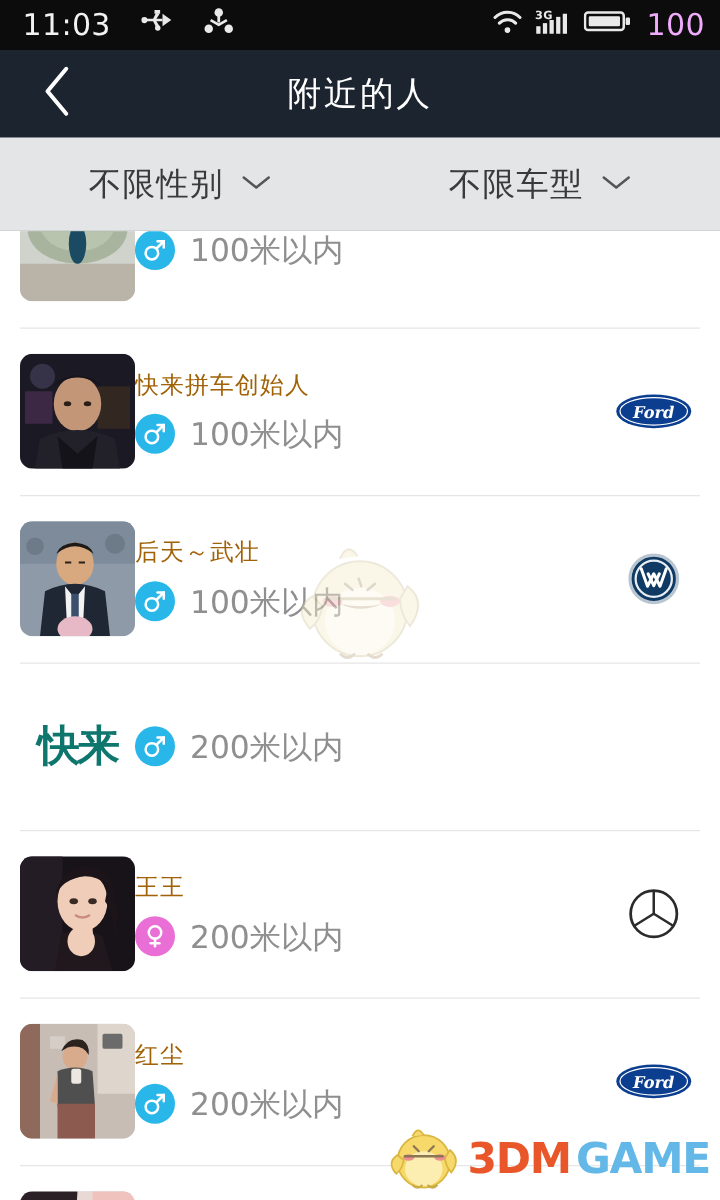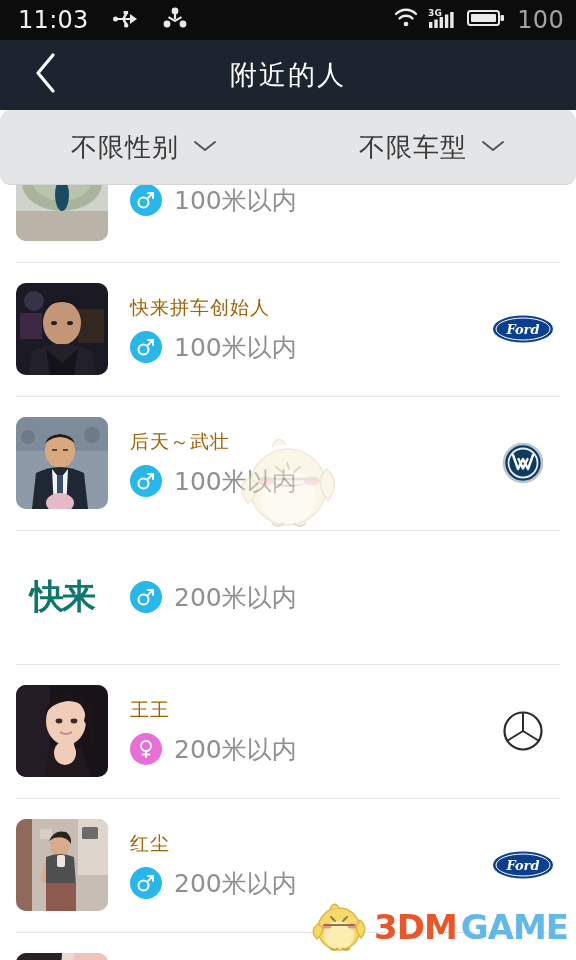--- a/index.html
+++ b/index.html
@@ -9,43 +9,42 @@
     background:#ffffff;
     overflow:hidden;
     position:relative;
   }
   
   .statusbar{
     height:40px; background:#0c0c0c; color:#e9e9e9;
     display:flex; align-items:center; padding:0 12px 0 18px;
     font-size:23px; letter-spacing:.3px;
   }
-  .sb-left{display:flex;align-items:flex-end;gap:24px;}
+  .sb-left{display:flex;align-items:flex-start;gap:24px;}
   .sb-right{display:flex;align-items:center;gap:9px;margin-left:auto;}
   .sb-time{font-size:24px;color:#f2f2f2;}
-  .sb-battnum{font-size:24px;color:#a3a3a3;margin-left:3px;}
+  .sb-battnum{font-size:24px;color:#f0abfc;margin-left:3px;}
   .icn{display:block;}
   
   .header{
     height:70px; background:#1c2430; position:relative;
     display:flex; align-items:center; justify-content:center;text-align:right;
   }
   .back-btn{
     position:absolute; left:0; top:0; height:70px; width:92px;
     display:flex; align-items:center; justify-content:center;
   }
   .header-title{
     color:#ffffff; font-size:27px; letter-spacing:2px; font-weight:400;
   }
   
   .filterbar{
     height:75px; background:#e4e5e7;
     display:flex; align-items:center;
     border-bottom:1px solid #d3d4d6;
-    border-radius:11px;
   }
   .filter{
     flex:1; display:flex; align-items:center; justify-content:center;
     gap:14px; height:100%;
   }
   .filter-label{ font-size:26px; color:#3a3a3a; letter-spacing:1px;}
   .caret{ display:block; }
   
   .list{
     position:relative;
@@ -69,21 +68,21 @@
     width:92px; height:92px; border-radius:10px;
     flex:0 0 92px; overflow:hidden; position:relative;
     background:#d9dde0;
   }
   .avatar.placeholder{
     background:#ffffff; display:flex; align-items:center; justify-content:center;
   }
   .avatar .ph-text{
     font-size:34px; color:#0f766e; font-weight:700; letter-spacing:-2px;
   }
-  .info{ flex:1; padding-left:22px; display:flex; flex-direction:column; gap:10px; min-width:0;}
+  .info{ flex:1; display:flex; flex-direction:column; gap:10px; min-width:0;}
   .uname{ font-size:19px; color:#a16207; letter-spacing:1px; white-space:nowrap;}
   .distline{ display:flex; align-items:center; gap:12px;}
   .gender{
     width:32px;height:32px;border-radius:50%;
     display:flex;align-items:center;justify-content:center;flex:0 0 32px;
   }
   .gender.male{background:#29b7ea;}
   .gender.female{background:#e96fd6;}
   .dist{ font-size:25px; color:#8f8f8f;}
   .carlogo{ width:70px;height:52px;display:flex;align-items:center;justify-content:center;flex:0 0 70px;text-align:center;}

